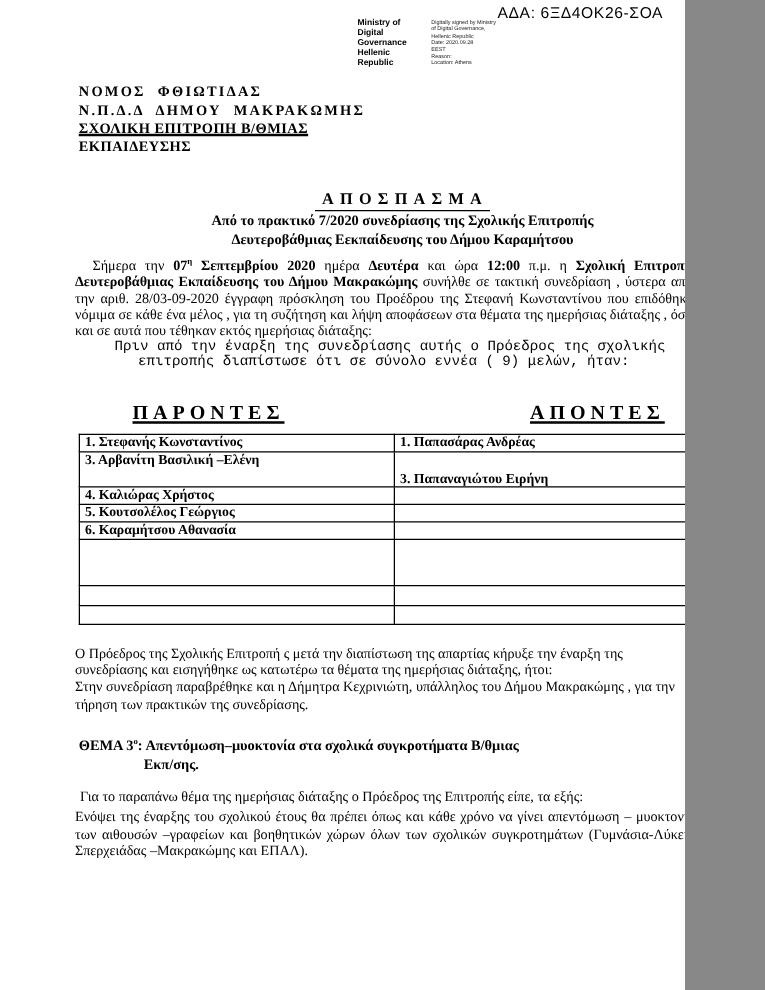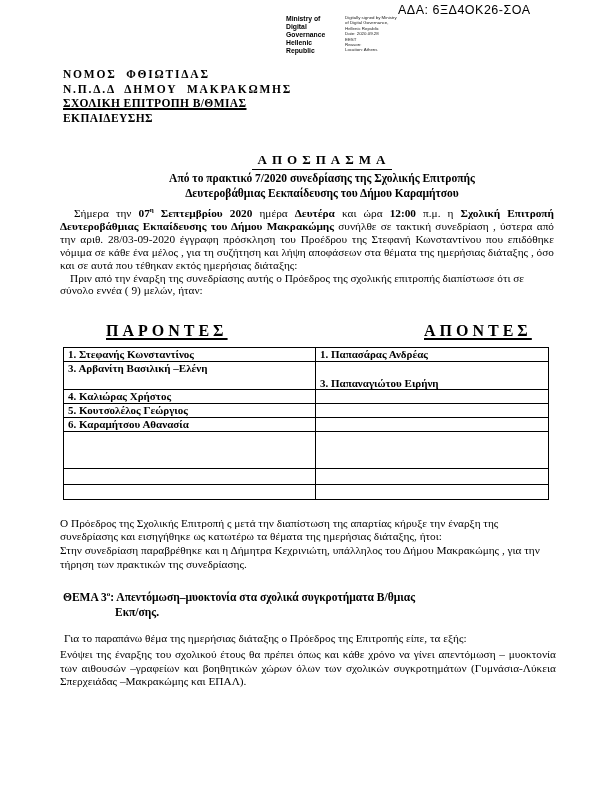--- a/index.html
+++ b/index.html
@@ -1,16 +1,16 @@
 <!DOCTYPE html>
 <html><head>
 <meta charset="utf-8">
 <style>
   html,body{margin:0;padding:0;background:#888;}
-  .page{position:relative;width:612px;height:792px;background:#ffffff;color:#000;
+  .page{position:relative;width:548px;height:792px;background:#ffffff;color:#000;
         font-family:"Liberation Serif", serif;overflow:hidden;}
   .abs{position:absolute;}
 
   
   .ada{top:3px;left:398px;font-family:"Liberation Sans",sans-serif;font-size:12.5px;letter-spacing:.5px;}
 
   
   .stamp{top:15px;left:286px;display:flex;gap:5px;font-family:"Liberation Sans",sans-serif;}
   .stamp-org{font-weight:bold;font-size:6.8px;line-height:8px;width:54px;}
   .stamp-details{font-size:4.4px;line-height:5.4px;width:62px;color:#222;}
@@ -24,21 +24,21 @@
   
   .title-block{top:150px;left:16px;width:612px;text-align:center;}
   .title-main{display:inline-block;font-weight:bold;font-size:13px;letter-spacing:5px;
               border-bottom:1.6px solid #000;padding:0 2px 1px 6px;}
   .title-sub{font-weight:bold;font-size:11.5px;line-height:13.2px;margin-top:2px;}
 
   
   .intro{top:207px;left:60px;width:494px;font-size:11.3px;line-height:12.9px;text-align:justify;}
   .intro p{margin:0;}
   .intro p.ind1{text-indent:14px;}
-  .intro p.ind2{text-indent:10px;text-align:left;}
+  .intro p.ind2{text-indent:10px;text-align:center;font-family:Liberation Mono, monospace;}
   sup{font-size:7px;line-height:0;}
 
   
   .hdr-present{top:322px;left:106px;}
   .hdr-absent{top:322px;left:424px;}
   .att-hdr{font-weight:bold;font-size:16px;letter-spacing:4px;
            text-decoration:underline;text-decoration-thickness:1.6px;text-underline-offset:2px;}
 
   
   .attendance-table{top:347px;left:63px;width:486px;border-collapse:collapse;table-layout:fixed;}

